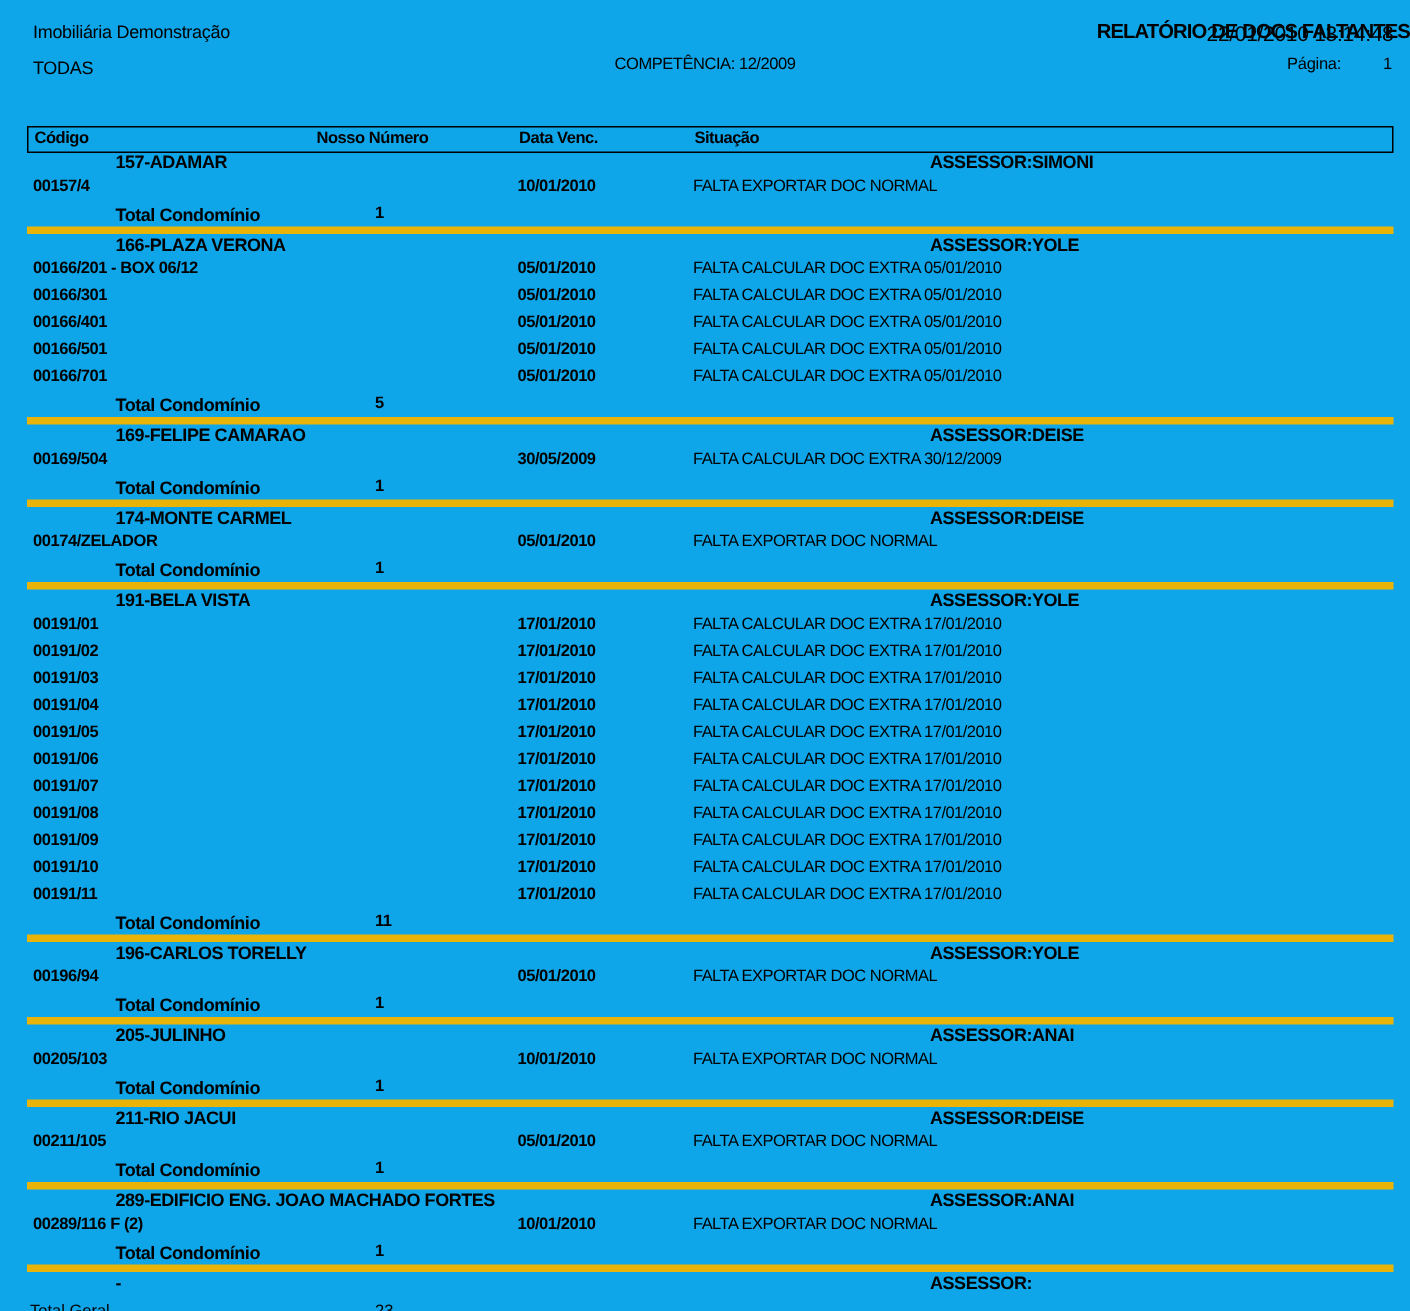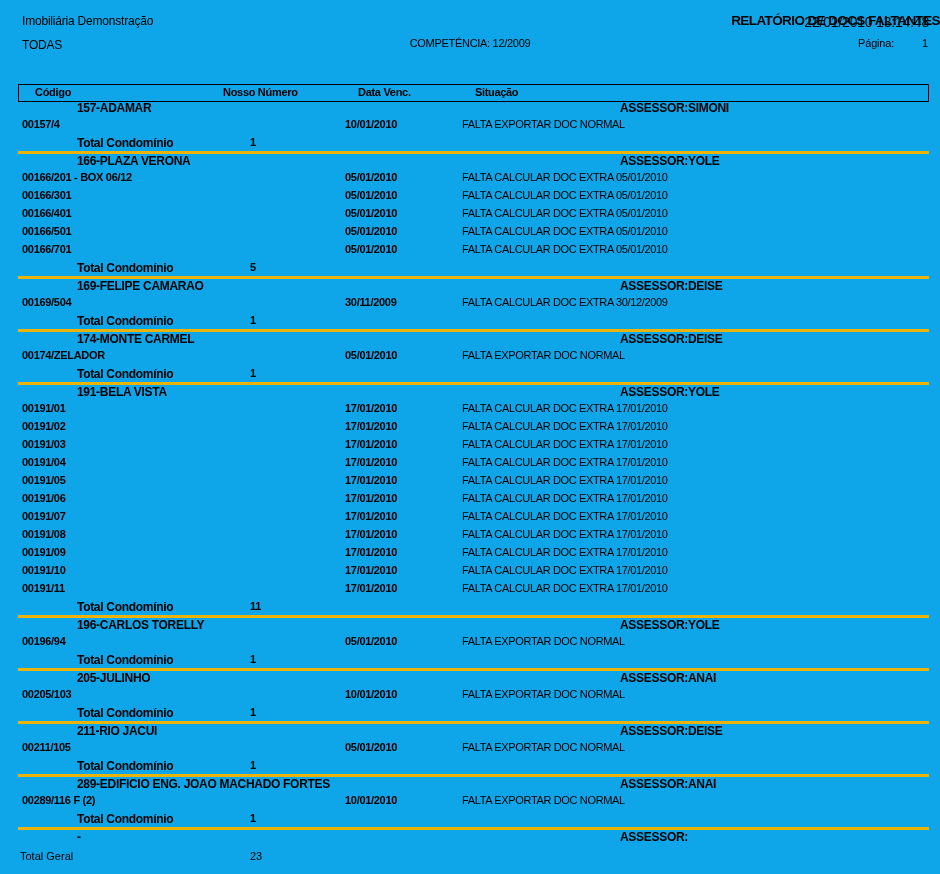--- a/index.html
+++ b/index.html
@@ -18,21 +18,21 @@
   .hdr-sub     { position:absolute; top:37px; left:0; right:0; text-align:center;
                  font-size:11px; letter-spacing:-0.3px; }
   .hdr-datetime{ position:absolute; top:14px; right:11px; font-size:14px; letter-spacing:-0.2px; }
   .hdr-pageline{ position:absolute; top:37px; right:12px; font-size:11px; letter-spacing:-0.2px; }
   .hdr-pageline .pgnum { display:inline-block; width:34px; text-align:right; }
 
   .thead {
     position:absolute; top:84px; left:18px; width:909px; height:16px;
     border:1px solid #000;
   }
-  .thead .cell { top:1px;margin-left:12px; }
+  .thead .cell { top:1px; }
 
   .tbody { position:absolute; top:101px; left:18px; width:911px; }
 
   .row { position:relative; }
   .row-head  { height:17px; }
   .row-data  { height:18px; }
   .row-total { height:15px; }
   .row-grand { height:18px; margin-top:3px; }
 
   .cell { position:absolute; white-space:nowrap; font-size:11px; }
@@ -40,21 +40,21 @@
 
   .c-codigo   { left:4px; }
   .c-group    { left:59px; font-size:12px; }
   .c-nosso    { left:192px; }
   .c-count    { left:232px; }
   .c-date     { left:327px; }
   .c-sit      { left:444px; letter-spacing:-0.35px; }
   .c-assessor { left:602px; font-size:12px; }
   .c-grand-label { left:2px; }
 
-  .group-section { border-top:3px solid #eab308; }
+  .group-section { border-top:5px solid #eab308; }
   .group-section:first-child { border-top:none; }
 </style>
 </head>
 <body>
 
 <div class="page">
 
   <div class="hdr-company">Imobiliária Demonstração</div>
   <div class="hdr-scope">TODAS</div>
   <div class="hdr-title">RELATÓRIO DE DOCS FALTANTES</div>
@@ -123,21 +123,21 @@
           <span class="cell c-count bold">5</span>
         </div>
       </div>
       <div class="group-section">
         <div class="row row-head">
           <span class="cell c-group bold">169-FELIPE CAMARAO</span>
           <span class="cell c-assessor bold">ASSESSOR:DEISE</span>
         </div>
         <div class="row row-data">
           <span class="cell c-codigo bold">00169/504</span>
-          <span class="cell c-date bold">30/11/2009</span>
+          <span class="cell c-date bold">30/05/2009</span>
           <span class="cell c-sit">FALTA CALCULAR DOC EXTRA 30/12/2009</span>
         </div>
         <div class="row row-total">
           <span class="cell c-group bold">Total Condomínio</span>
           <span class="cell c-count bold">1</span>
         </div>
       </div>
       <div class="group-section">
         <div class="row row-head">
           <span class="cell c-group bold">174-MONTE CARMEL</span>

